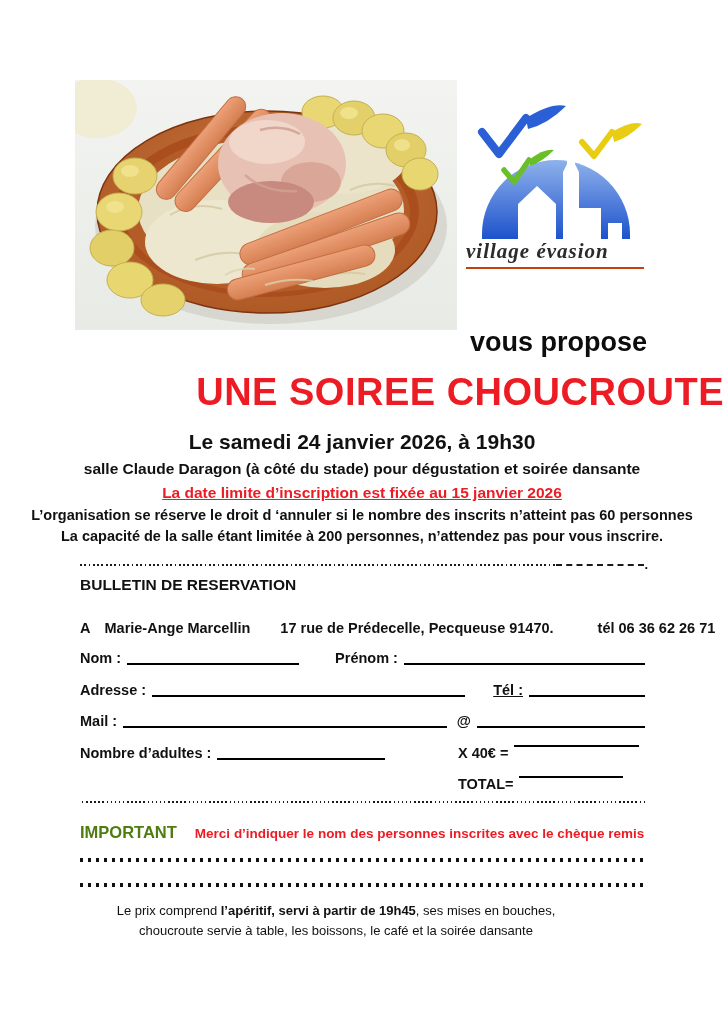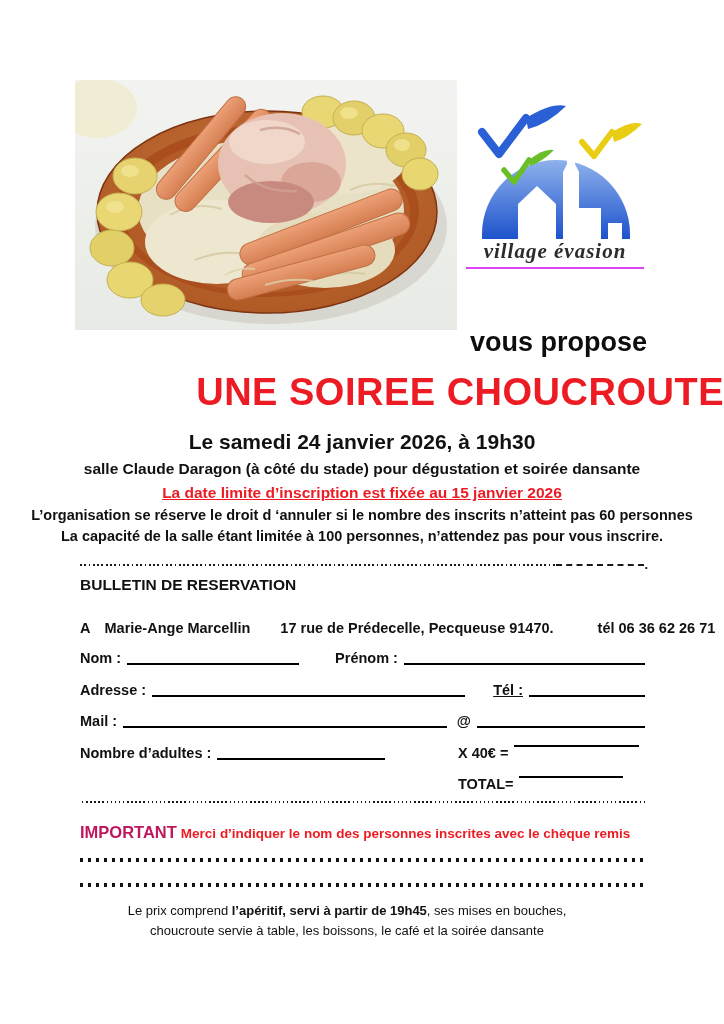--- a/index.html
+++ b/index.html
@@ -7,22 +7,22 @@
     position:relative;width:724px;height:1024px;background:#ffffff;
     font-family:"Liberation Sans","DejaVu Sans",sans-serif;color:#111;
     overflow:hidden;margin:0 auto;
   }
   
   .photo{position:absolute;left:75px;top:80px;width:382px;height:250px;}
   .logo{position:absolute;left:466px;top:96px;width:178px;}
   .logo-art{display:block;}
   .logo-word{
     font-family:"Liberation Serif","DejaVu Serif",serif;font-style:italic;font-weight:bold;
-    font-size:21px;color:#2b2b2b;letter-spacing:1px;text-align:center;
-    border-bottom:2px solid #d946ef;padding-bottom:3px;margin-top:-2px;
+    font-size:21px;color:#2b2b2b;letter-spacing:1px;
+    border-bottom:2px solid #c2410c;padding-bottom:3px;margin-top:-2px;
   }
   .propose{position:absolute;left:470px;top:327px;font-size:27px;font-weight:bold;color:#0d0d0d;}
   
   .title{position:absolute;left:0;top:371px;width:724px;margin:0;text-align:right;
     font-size:38px;font-weight:bold;letter-spacing:.5px;color:#ed1c24;}
   .c{position:absolute;left:0;width:724px;text-align:center;font-weight:bold;}
   .dt{top:430px;font-size:21px;}
   .venue{top:460px;font-size:15.5px;}
   .deadline{top:484px;font-size:15.5px;color:#ed1c24;text-decoration:underline;}
   .cancel{top:507px;font-size:14.5px;}
@@ -49,26 +49,26 @@
   .r-adr{top:682px;}     .b-tel{width:116px;} .lbl-tel{margin-left:28px;text-decoration:underline;}
   .r-mail{top:713px;}    .lbl-at{margin-left:10px;} .b-mail2{width:168px;}
   .r-adu{top:745px;}     .b-adu{width:168px;}
   .rcol{position:absolute;left:378px;right:6px;top:0;display:flex;}
   .r-tot{top:776px;}     .rcol-tot{right:22px;}
   .r-table{top:801px;}
   .lbl-table{text-decoration:underline;}
   .dotleader{flex:1;height:1.8px;background:repeating-linear-gradient(90deg,#1a1a1a 0 1.5px,transparent 1.5px 4.1px);margin-bottom:3px;margin-left:2px;}
   
   .important{position:absolute;left:80px;top:823px;font-size:13.5px;font-weight:bold;}
-  .important .imp-label{font-size:16.5px;color:#be185d;margin-right:4px;}
+  .important .imp-label{font-size:16.5px;color:#4d7c0f;margin-right:18px;}
   .important .imp-note{color:#ed1c24;}
   .bigdots{position:absolute;left:80px;right:80px;height:4px;background:repeating-linear-gradient(90deg,#111 0 3.4px,transparent 3.4px 8px);}
   .dots1{top:858px;} .dots2{top:883px;}
   
-  .footer{position:absolute;left:0;top:901px;width:672px;text-align:center;font-size:13px;line-height:1.55;padding-left:11px;}
+  .footer{position:absolute;left:0;top:901px;width:672px;text-align:center;font-size:13px;line-height:1.55;}
   .footer b{font-weight:bold;}
 </style>
 </head>
 <body>
 
 <div class="page">
 
   <div class="photo">
     <svg width="382" height="250" viewBox="0 0 382 250">
       <defs>
@@ -172,21 +172,21 @@
   </div>
 
   <div class="propose">vous propose</div>
 
   <h1 class="title">UNE SOIREE CHOUCROUTE</h1>
 
   <div class="c dt">Le samedi 24 janvier 2026, à 19h30</div>
   <div class="c venue">salle Claude Daragon (à côté du stade) pour dégustation et soirée dansante</div>
   <div class="c deadline">La date limite d’inscription est fixée au 15 janvier 2026</div>
   <div class="c cancel">L’organisation se réserve le droit d ‘annuler si le nombre des inscrits n’atteint pas 60 personnes</div>
-  <div class="c capacity">La capacité de la salle étant limitée à 100 personnes, n’attendez pas pour vous inscrire.</div>
+  <div class="c capacity">La capacité de la salle étant limitée à 200 personnes, n’attendez pas pour vous inscrire.</div>
 
   <div class="cutline">
     <div class="cut-dots"></div>
     <div class="cut-dash"></div>
     <span class="cut-end">.</span>
   </div>
 
   <div class="bulletin-h">BULLETIN DE RESERVATION</div>
   <div class="addressee">
     <span class="seg1">A</span>

